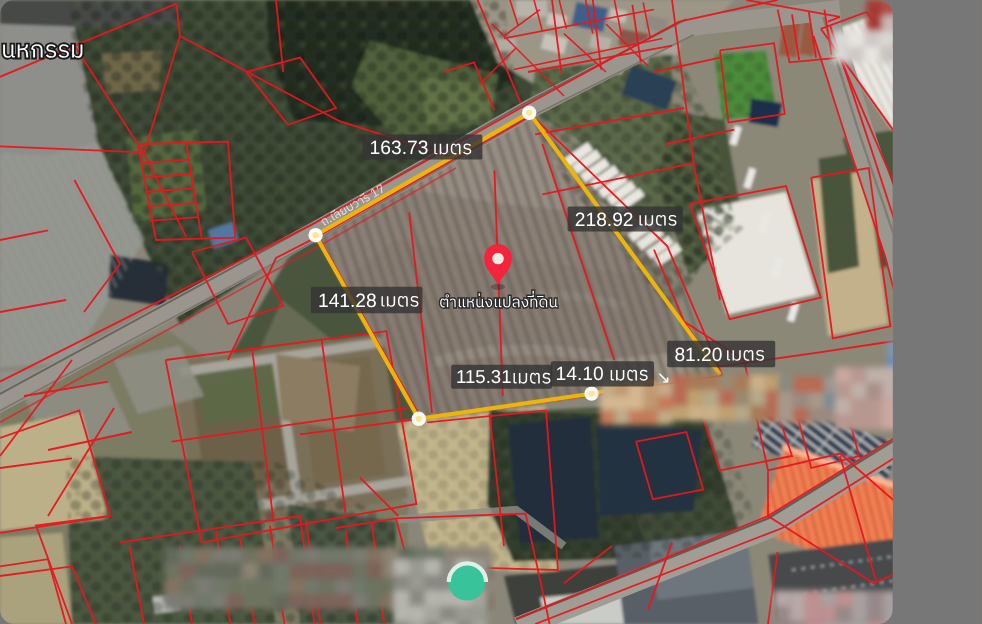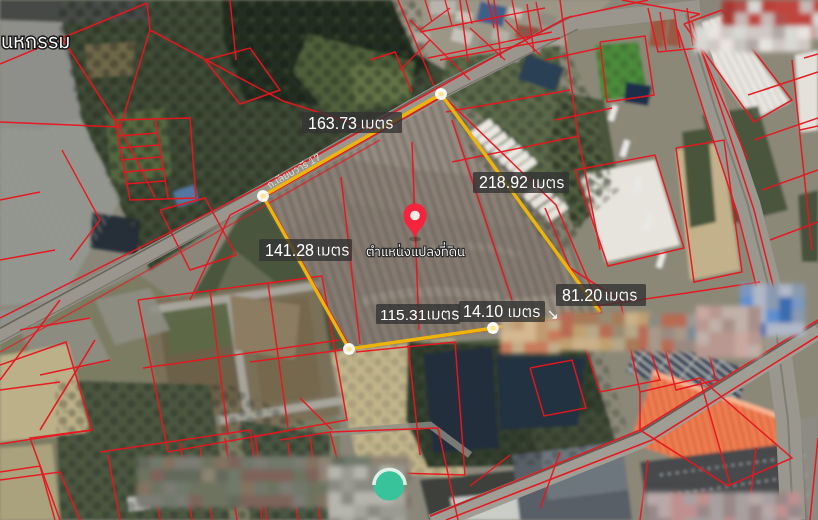--- a/index.html
+++ b/index.html
@@ -1,14 +1,14 @@
 <!DOCTYPE html>
 <html><head><meta charset="utf-8"><style>
 html,body{margin:0;padding:0;background:#777;}
-#map{position:relative;width:818px;height:520px;overflow:hidden;font-family:"Liberation Sans",sans-serif;}
+#map{position:relative;width:744px;height:520px;overflow:hidden;font-family:"Liberation Sans",sans-serif;border-radius:12px;}
 </style></head><body>
 
 <div id="map">
 <svg width="818" height="520" viewBox="0 0 818 520" xmlns="http://www.w3.org/2000/svg">
 <defs>
 <filter id="b1" x="-5%" y="-5%" width="110%" height="110%">
           <feGaussianBlur stdDeviation="1.5"></feGaussianBlur>
         </filter>
 <filter id="b2" x="-15%" y="-15%" width="130%" height="130%">
           <feGaussianBlur stdDeviation="2.6"></feGaussianBlur>

